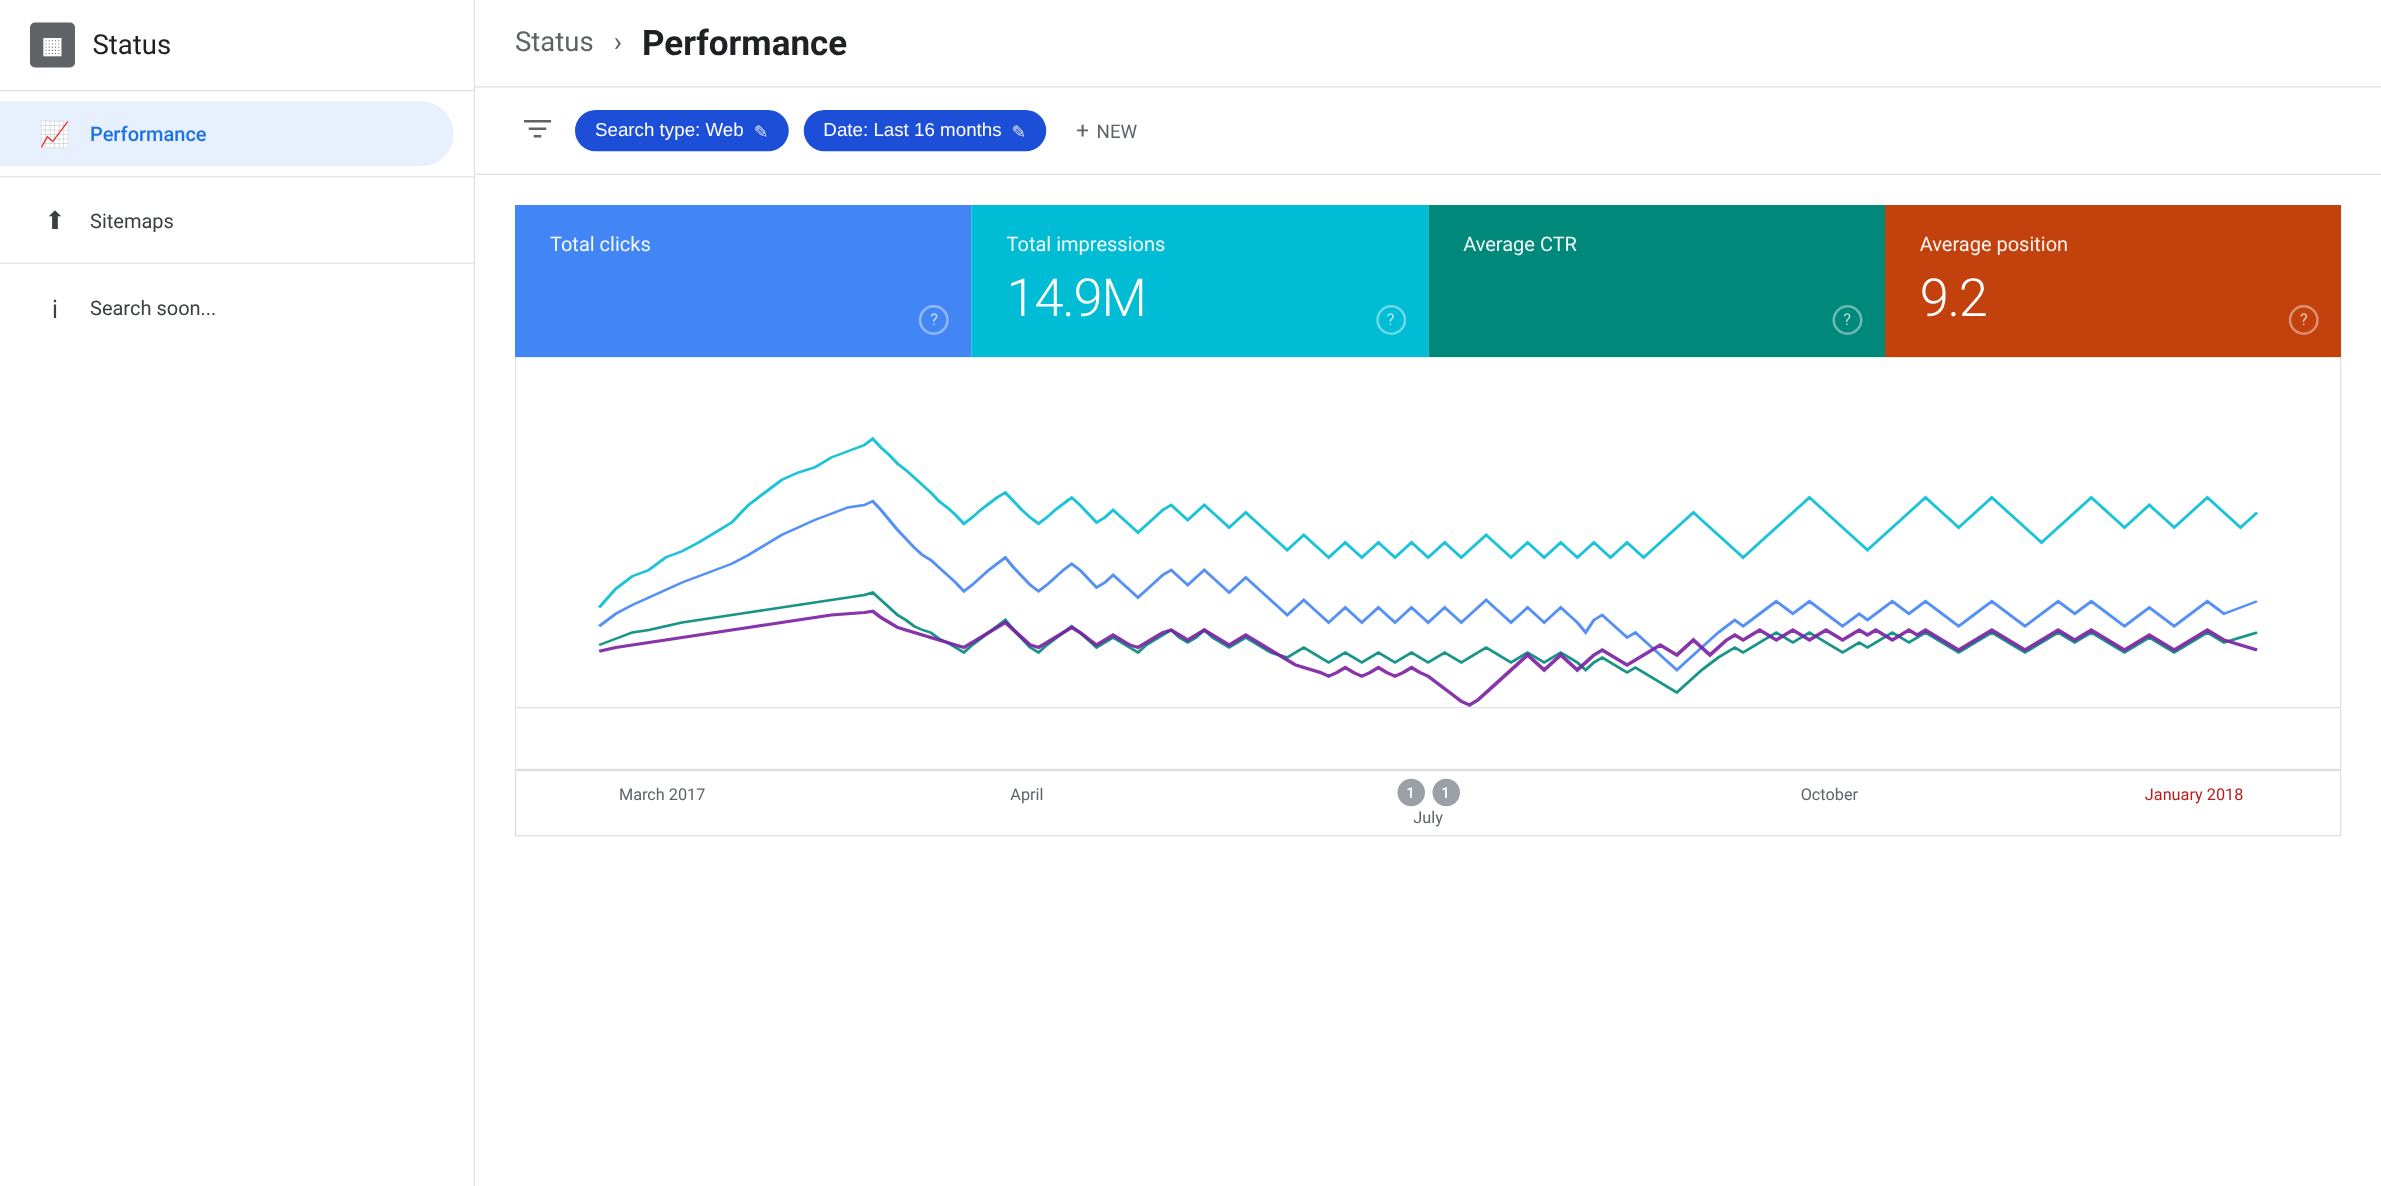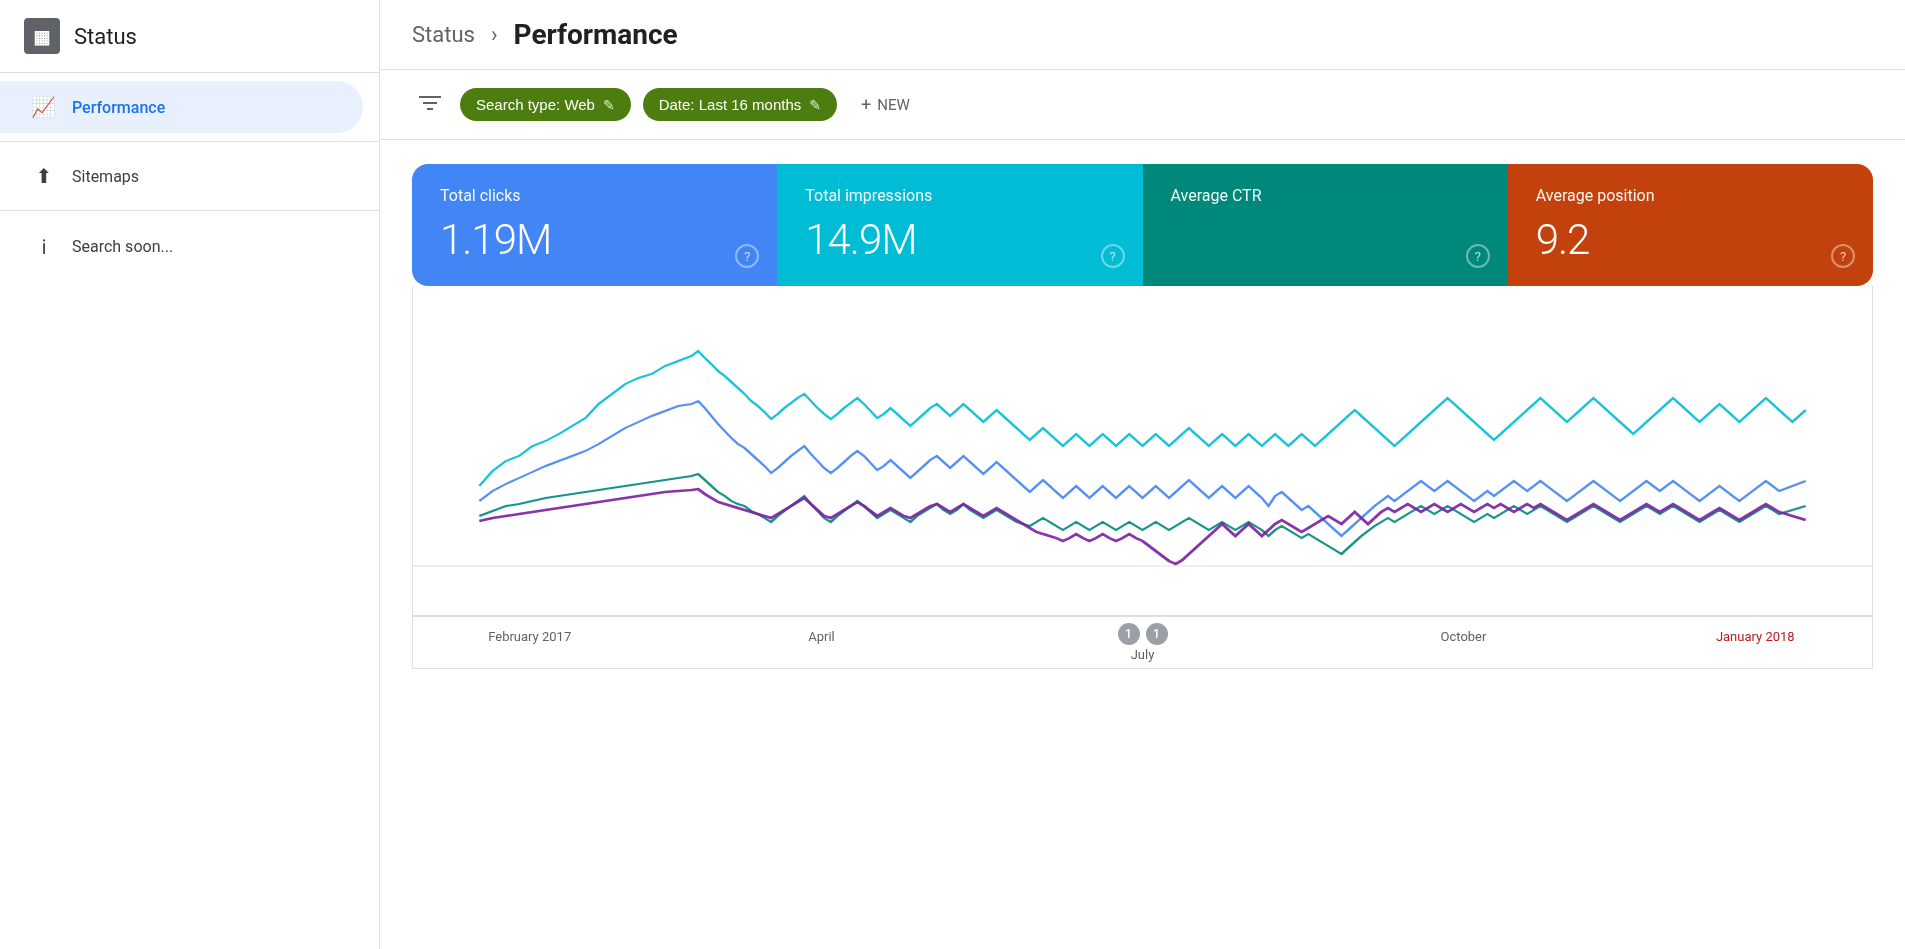--- a/index.html
+++ b/index.html
@@ -111,21 +111,21 @@
       display: flex; align-items: center; justify-content: center;
       width: 36px; height: 36px;
       cursor: pointer;
       color: #5f6368;
       font-size: 20px;
     }
     .pill-btn {
       display: flex;
       align-items: center;
       gap: 8px;
-      background: #4d7c0f;
+      background: #1d4ed8;
       color: #fff;
       border-radius: 20px;
       padding: 8px 16px;
       font-size: 15px;
       cursor: pointer;
       border: none;
     }
     .pill-btn .edit-icon {
       font-size: 14px;
       opacity: 0.85;
@@ -138,21 +138,21 @@
       font-size: 15px;
       cursor: pointer;
       padding: 8px 12px;
       border-radius: 4px;
     }
 
     
     .metrics-row {
       display: flex;
       margin: 24px 32px 0;
-      border-radius: 16px;
+      border-radius: 0;
       overflow: hidden;
     }
     .metric-card {
       flex: 1;
       padding: 22px 28px;
       color: #fff;
       position: relative;
     }
     .metric-card.clicks { background: #4285f4; }
     .metric-card.impressions { background: #00bcd4; }
@@ -260,21 +260,20 @@
     </button>
     <div class="new-btn">
       <span style="font-size:18px; color:#5f6368;">+</span>
       <span>NEW</span>
     </div>
   </div>
 
   <div class="metrics-row">
     <div class="metric-card clicks">
       <div class="metric-label">Total clicks</div>
-      <div class="metric-value">1.19M</div>
       <div class="metric-help">?</div>
     </div>
     <div class="metric-card impressions">
       <div class="metric-label">Total impressions</div>
       <div class="metric-value">14.9M</div>
       <div class="metric-help">?</div>
     </div>
     <div class="metric-card ctr">
       <div class="metric-label">Average CTR</div>
       <div class="metric-help">?</div>
@@ -396,21 +395,21 @@
             980,226 985,222 990,226 995,230 1000,234 1005,230 1010,226 1015,222
             1020,218 1025,222 1030,226 1040,230 1050,234
           "></polyline>
       </svg>
       <div class="axis-line"></div>
     </div>
 
     <div style="position: relative; height: 52px; border-top: 1px solid #e0e0e0;">
 
       <div style="position:absolute; left: 8%; transform: translateX(-50%); text-align:center; color:#5f6368; font-size:13px; top:12px;">
-        <div>February 2017</div>
+        <div>March 2017</div>
       </div>
 
       <div style="position:absolute; left: 28%; transform: translateX(-50%); text-align:center; color:#5f6368; font-size:13px; top:12px;">
         <div>April</div>
       </div>
 
       <div style="position:absolute; left: 50%; transform: translateX(-50%); text-align:center; top:6px; display:flex; flex-direction:column; align-items:center;">
         <div style="display:flex; gap:6px; margin-bottom:2px;">
           <div class="event-dot">1</div>
           <div class="event-dot">1</div>

